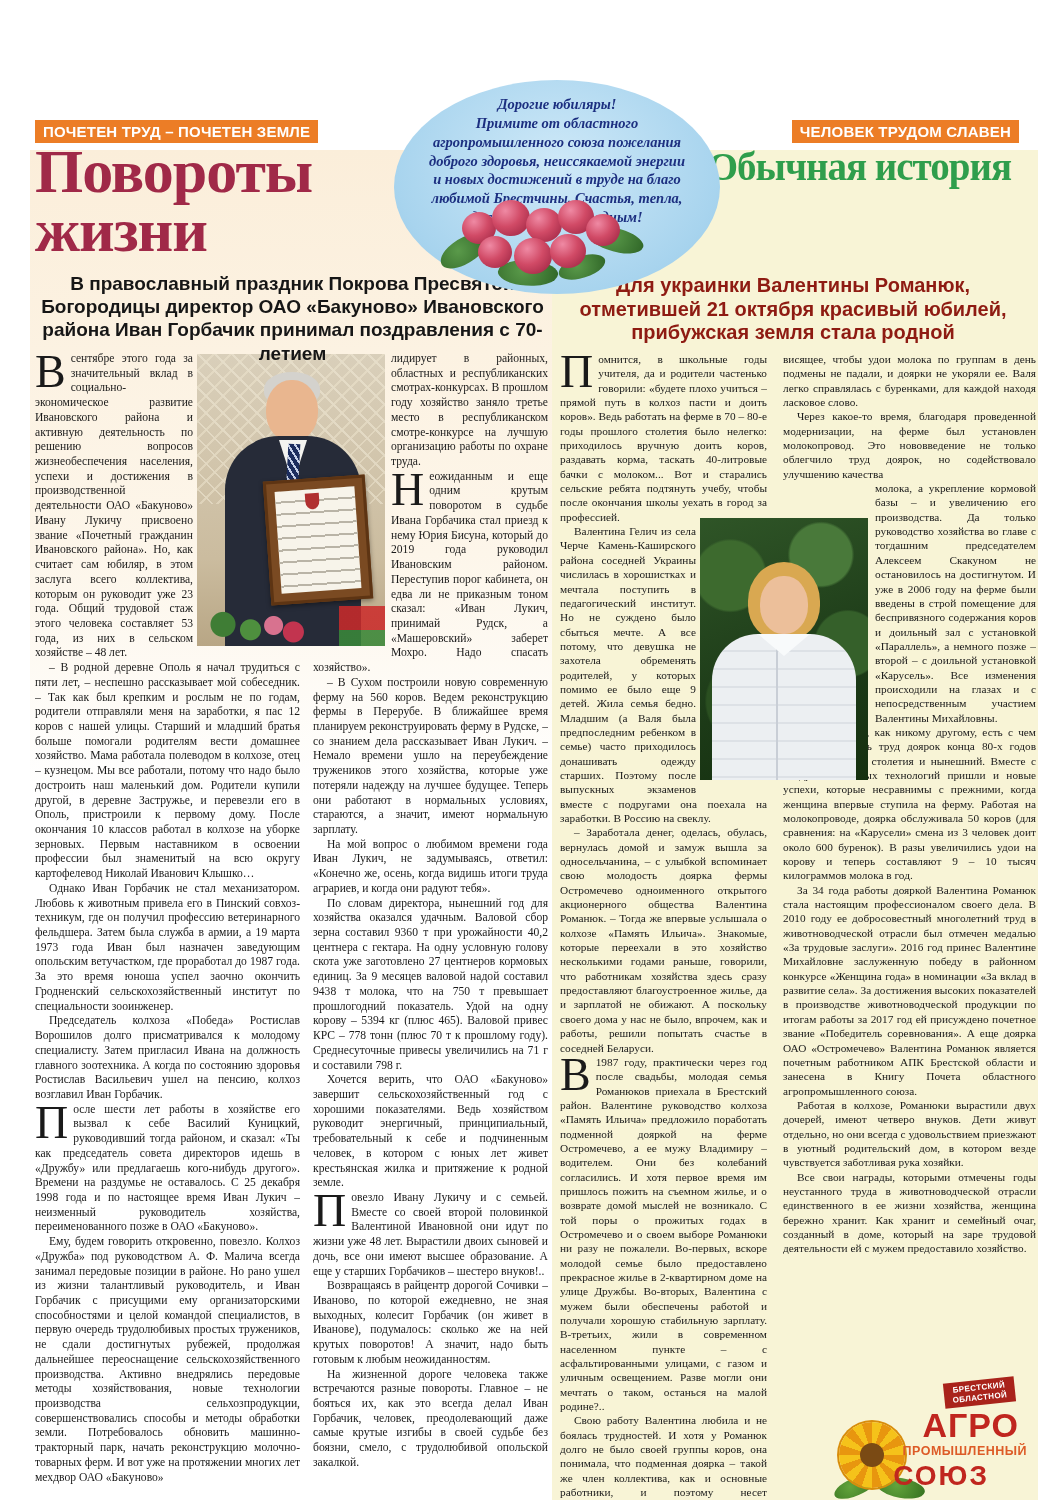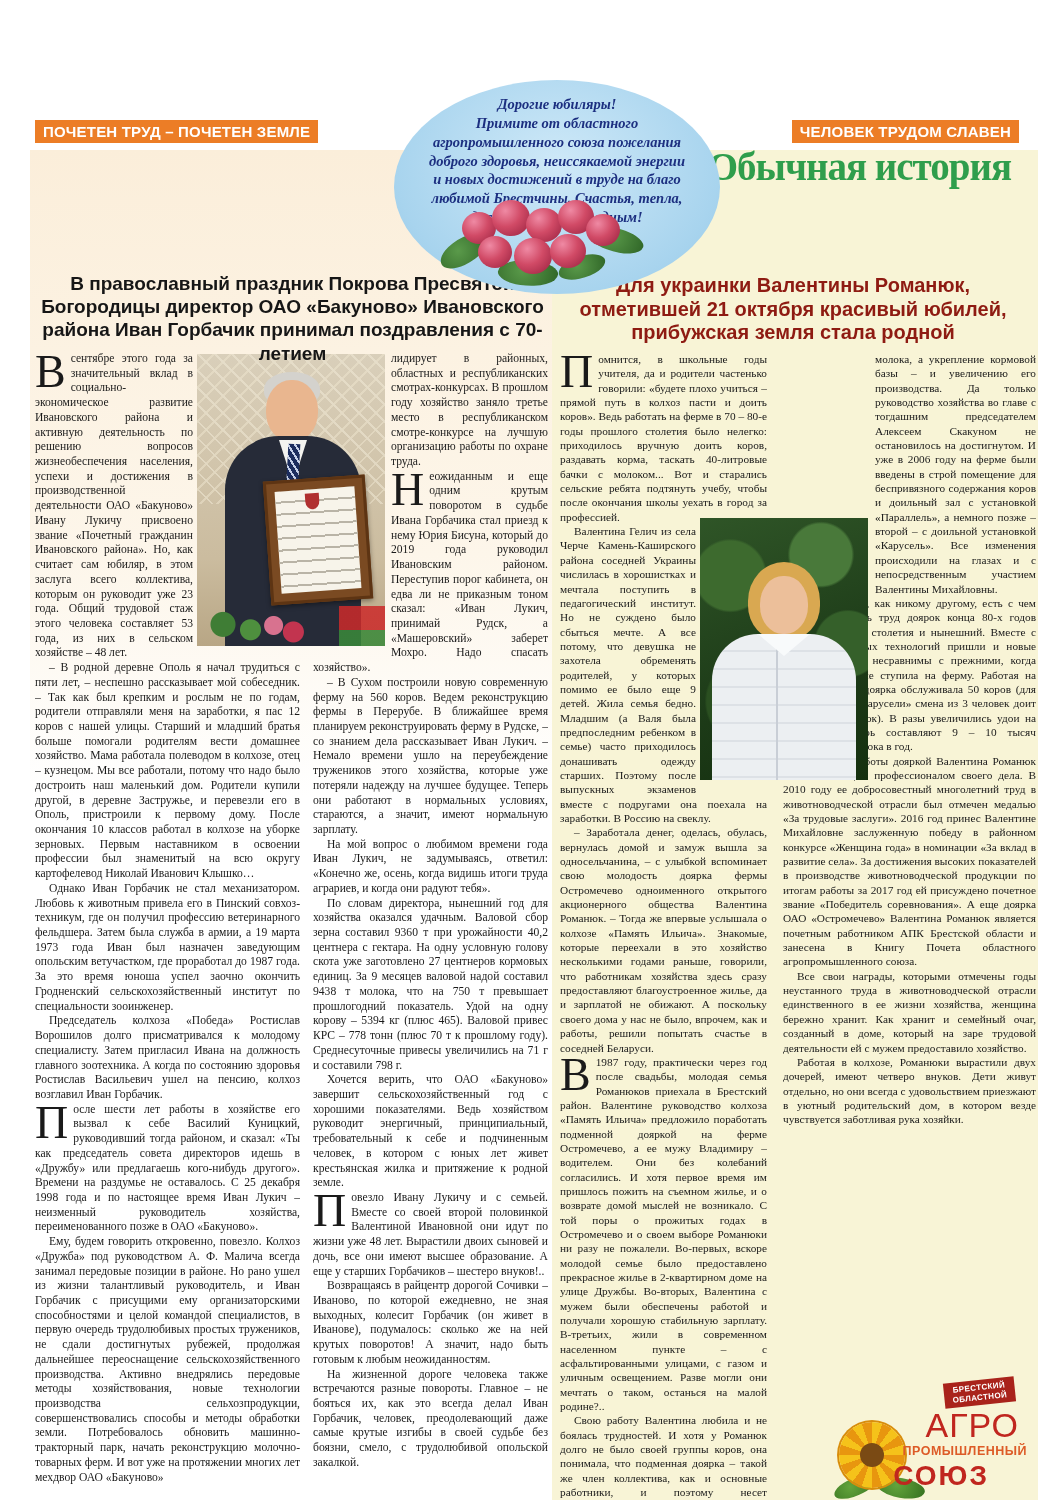--- a/index.html
+++ b/index.html
@@ -101,39 +101,40 @@
   
   .apk-logo{position:absolute;right:6px;bottom:2px;width:196px;height:118px;z-index:6;}
   .sunflower{position:absolute;left:2px;bottom:10px;width:66px;height:66px;border-radius:50%;
     background:repeating-conic-gradient(#f5c21a 0 18deg,#e8960f 18deg 36deg);box-shadow:0 0 0 2px #d88d0c;}
   .sun-center{position:absolute;left:21px;top:21px;width:24px;height:24px;border-radius:50%;background:#7a4a14;}
   .sun-leaf{position:absolute;background:radial-gradient(circle at 40% 40%,#63a43c,#35701f);
     border-radius:60% 40% 60% 40%;}
   .ribbon{position:absolute;right:18px;top:0;background:#a9231b;color:#fff;transform:rotate(-6deg);
     font-family:"Liberation Sans",sans-serif;font-weight:bold;font-size:8px;line-height:1.2;
     padding:3px 8px;text-align:center;letter-spacing:.4px;}
-  .logo-agro{position:absolute;right:14px;top:26px;color:#c0261f;font-weight:normal;font-size:34px;
+  .logo-agro{position:absolute;right:14px;top:26px;color:#c0261f;font-weight:bold;font-size:34px;
     font-family:"Liberation Sans",sans-serif;letter-spacing:1px;}
   .logo-prom{position:absolute;right:6px;top:64px;color:#dd5b27;font-weight:bold;font-size:12.5px;
     font-family:"Liberation Sans",sans-serif;letter-spacing:.5px;}
   .logo-soyuz{position:absolute;right:44px;top:80px;color:#c0261f;font-weight:bold;font-size:28px;
     font-family:"Liberation Sans",sans-serif;letter-spacing:2px;}
 </style>
 </head>
 <body>
 
 <div class="page">
 
   <div class="panel-left"></div>
   <div class="panel-right"></div>
 
 
   <div class="kicker kicker-left">ПОЧЕТЕН ТРУД – ПОЧЕТЕН ЗЕМЛЕ</div>
   <div class="kicker kicker-right">ЧЕЛОВЕК ТРУДОМ СЛАВЕН</div>
 
+  <div class="hl-left">Повороты жизни</div>
   <div class="sub-left">В православный праздник Покрова Пресвятой Богородицы директор ОАО «Бакуново» Ивановского района Иван Горбачик принимал поздравления с 70-летием</div>
   <div class="hl-right">Обычная история</div>
   <div class="sub-right">Для украинки Валентины Романюк, отметившей 21 октября красивый юбилей, прибужская земля стала родной</div>
 
   <div class="greeting">
     <div class="greet-inner">
       <div>Дорогие юбиляры!</div>
       <div>Примите от областного агропромышленного союза пожелания доброго здоровья, неиссякаемой энергии и новых достижений в труде на благо любимой Брестчины. Счастья, тепла, достатка вашим родным!</div>
     </div>
   </div>
@@ -209,27 +210,29 @@
         <p id="r-intro" class="cont"><span class="dropcap">П</span>омнится, в школьные годы учителя, да и родители частенько говорили: «будете плохо учиться – прямой путь в колхоз пасти и доить коров». Ведь работать на ферме в 70 – 80-е годы прошлого столетия было нелегко: приходилось вручную доить коров, раздавать корма, таскать 40-литровые бачки с молоком... Вот и старались сельские ребята подтянуть учебу, чтобы после окончания школы уехать в город за профессией.</p>
         <span class="spR1"></span>
         <div>
             <p>Валентина Гелич из села Черче Камень-Каширского района соседней Украины числилась в хорошистках и мечтала поступить в педагогический институт. Но не суждено было сбыться мечте. А все потому, что девушка не захотела обременять родителей, у которых помимо ее было еще 9 детей. Жила семья бедно. Младшим (а Валя была предпоследним ребенком в семье) часто приходилось донашивать одежду старших. Поэтому после выпускных экзаменов вместе с подругами она поехала на заработки. В Россию на свеклу.</p>
             <p>– Заработала денег, оделась, обулась, вернулась домой и замуж вышла за односельчанина, – с улыбкой вспоминает свою молодость доярка фермы Остромечево одноименного открытого акционерного общества Валентина Романюк. – Тогда же впервые услышала о колхозе «Память Ильича». Знакомые, которые переехали в это хозяйство несколькими годами раньше, говорили, что работникам хозяйства здесь сразу предоставляют благоустроенное жилье, да и зарплатой не обижают. А поскольку своего дома у нас не было, впрочем, как и работы, решили попытать счастье в соседней Беларуси.</p>
             <p class="cont"><span class="dropcap">В</span>1987 году, практически через год после свадьбы, молодая семья Романюков приехала в Брестский район. Валентине руководство колхоза «Память Ильича» предложило поработать подменной дояркой на ферме Остромечево, а ее мужу Владимиру – водителем. Они без колебаний согласились. И хотя первое время им пришлось пожить на съемном жилье, и о возврате домой мыслей не возникало. С той поры о прожитых годах в Остромечево и о своем выборе Романюки ни разу не пожалели. Во-первых, вскоре молодой семье было предоставлено прекрасное жилье в 2-квартирном доме на улице Дружбы. Во-вторых, Валентина с мужем были обеспечены работой и получали хорошую стабильную зарплату. В-третьих, жили в современном населенном пункте – с асфальтированными улицами, с газом и уличным освещением. Разве могли они мечтать о таком, останься на малой родине?..</p>
             <p>Свою работу Валентина любила и не боялась трудностей. И хотя у Романюк долго не было своей группы коров, она понимала, что подменная доярка – такой же член коллектива, как и основные работники, и поэтому несет ответственность за конечный результат работы. Молодая женщина делала все от нее не за-</p>
           </div>
       </div>
       <div class="col c2">
+        <p class="cont">висящее, чтобы удои молока по группам в день подмены не падали, и доярки не укоряли ее. Валя легко справлялась с буренками, для каждой находя ласковое слово.</p>
+        <p>Через какое-то время, благодаря проведенной модернизации, на ферме был установлен молокопровод. Это нововведение не только облегчило труд доярок, но содействовало улучшению качества</p>
         <span class="spR2"></span>
         <div>
             <p class="cont">молока, а укрепление кормовой базы – и увеличению его производства. Да только руководство хозяйства во главе с тогдашним председателем Алексеем Скакуном не остановилось на достигнутом. И уже в 2006 году на ферме были введены в строй помещение для беспривязного содержания коров и доильный зал с установкой «Параллель», а немного позже – второй – с доильной установкой «Карусель». Все изменения происходили на глазах и с непосредственным участием Валентины Михайловны.</p>
             <p class="cont"><span class="dropcap">С</span>егодня ей, как никому другому, есть с чем сравнивать труд доярок конца 80-х годов прошлого столетия и нынешний. Вместе с внедрением новых технологий пришли и новые успехи, которые несравнимы с прежними, когда женщина впервые ступила на ферму. Работая на молокопроводе, доярка обслуживала 50 коров (для сравнения: на «Карусели» смена из 3 человек доит около 600 буренок). В разы увеличились удои на корову и теперь составляют 9 – 10 тысяч килограммов молока в год.</p>
             <p>За 34 года работы дояркой Валентина Романюк стала настоящим профессионалом своего дела. В 2010 году ее добросовестный многолетний труд в животноводческой отрасли был отмечен медалью «За трудовые заслуги». 2016 год принес Валентине Михайловне заслуженную победу в районном конкурсе «Женщина года» в номинации «За вклад в развитие села». За достижения высоких показателей в производстве животноводческой продукции по итогам работы за 2017 год ей присуждено почетное звание «Победитель соревнования». А еще доярка ОАО «Остромечево» Валентина Романюк является почетным работником АПК Брестской области и занесена в Книгу Почета областного агропромышленного союза.</p>
+            <p>Работая в колхозе, Романюки вырастили двух дочерей, имеют четверо внуков. Дети живут отдельно, но они всегда с удовольствием приезжают в уютный родительский дом, в котором везде чувствуется заботливая рука хозяйки.</p>
             <p>Все свои награды, которыми отмечены годы неустанного труда в животноводческой отрасли единственного в ее жизни хозяйства, женщина бережно хранит. Как хранит и семейный очаг, созданный в доме, который на заре трудовой деятельности ей с мужем предоставило хозяйство.</p>
-            <p>Работая в колхозе, Романюки вырастили двух дочерей, имеют четверо внуков. Дети живут отдельно, но они всегда с удовольствием приезжают в уютный родительский дом, в котором везде чувствуется заботливая рука хозяйки.</p>
           </div>
       </div>
     </div>
   </div>
 
   <div class="apk-logo">
     <div class="sun-leaf" style="left:40px;bottom:0;width:48px;height:20px;transform:rotate(15deg);"></div>
     <div class="sun-leaf" style="left:-4px;bottom:2px;width:44px;height:18px;transform:rotate(-18deg);"></div>
     <div class="sunflower">
         <div class="sun-center"></div>

